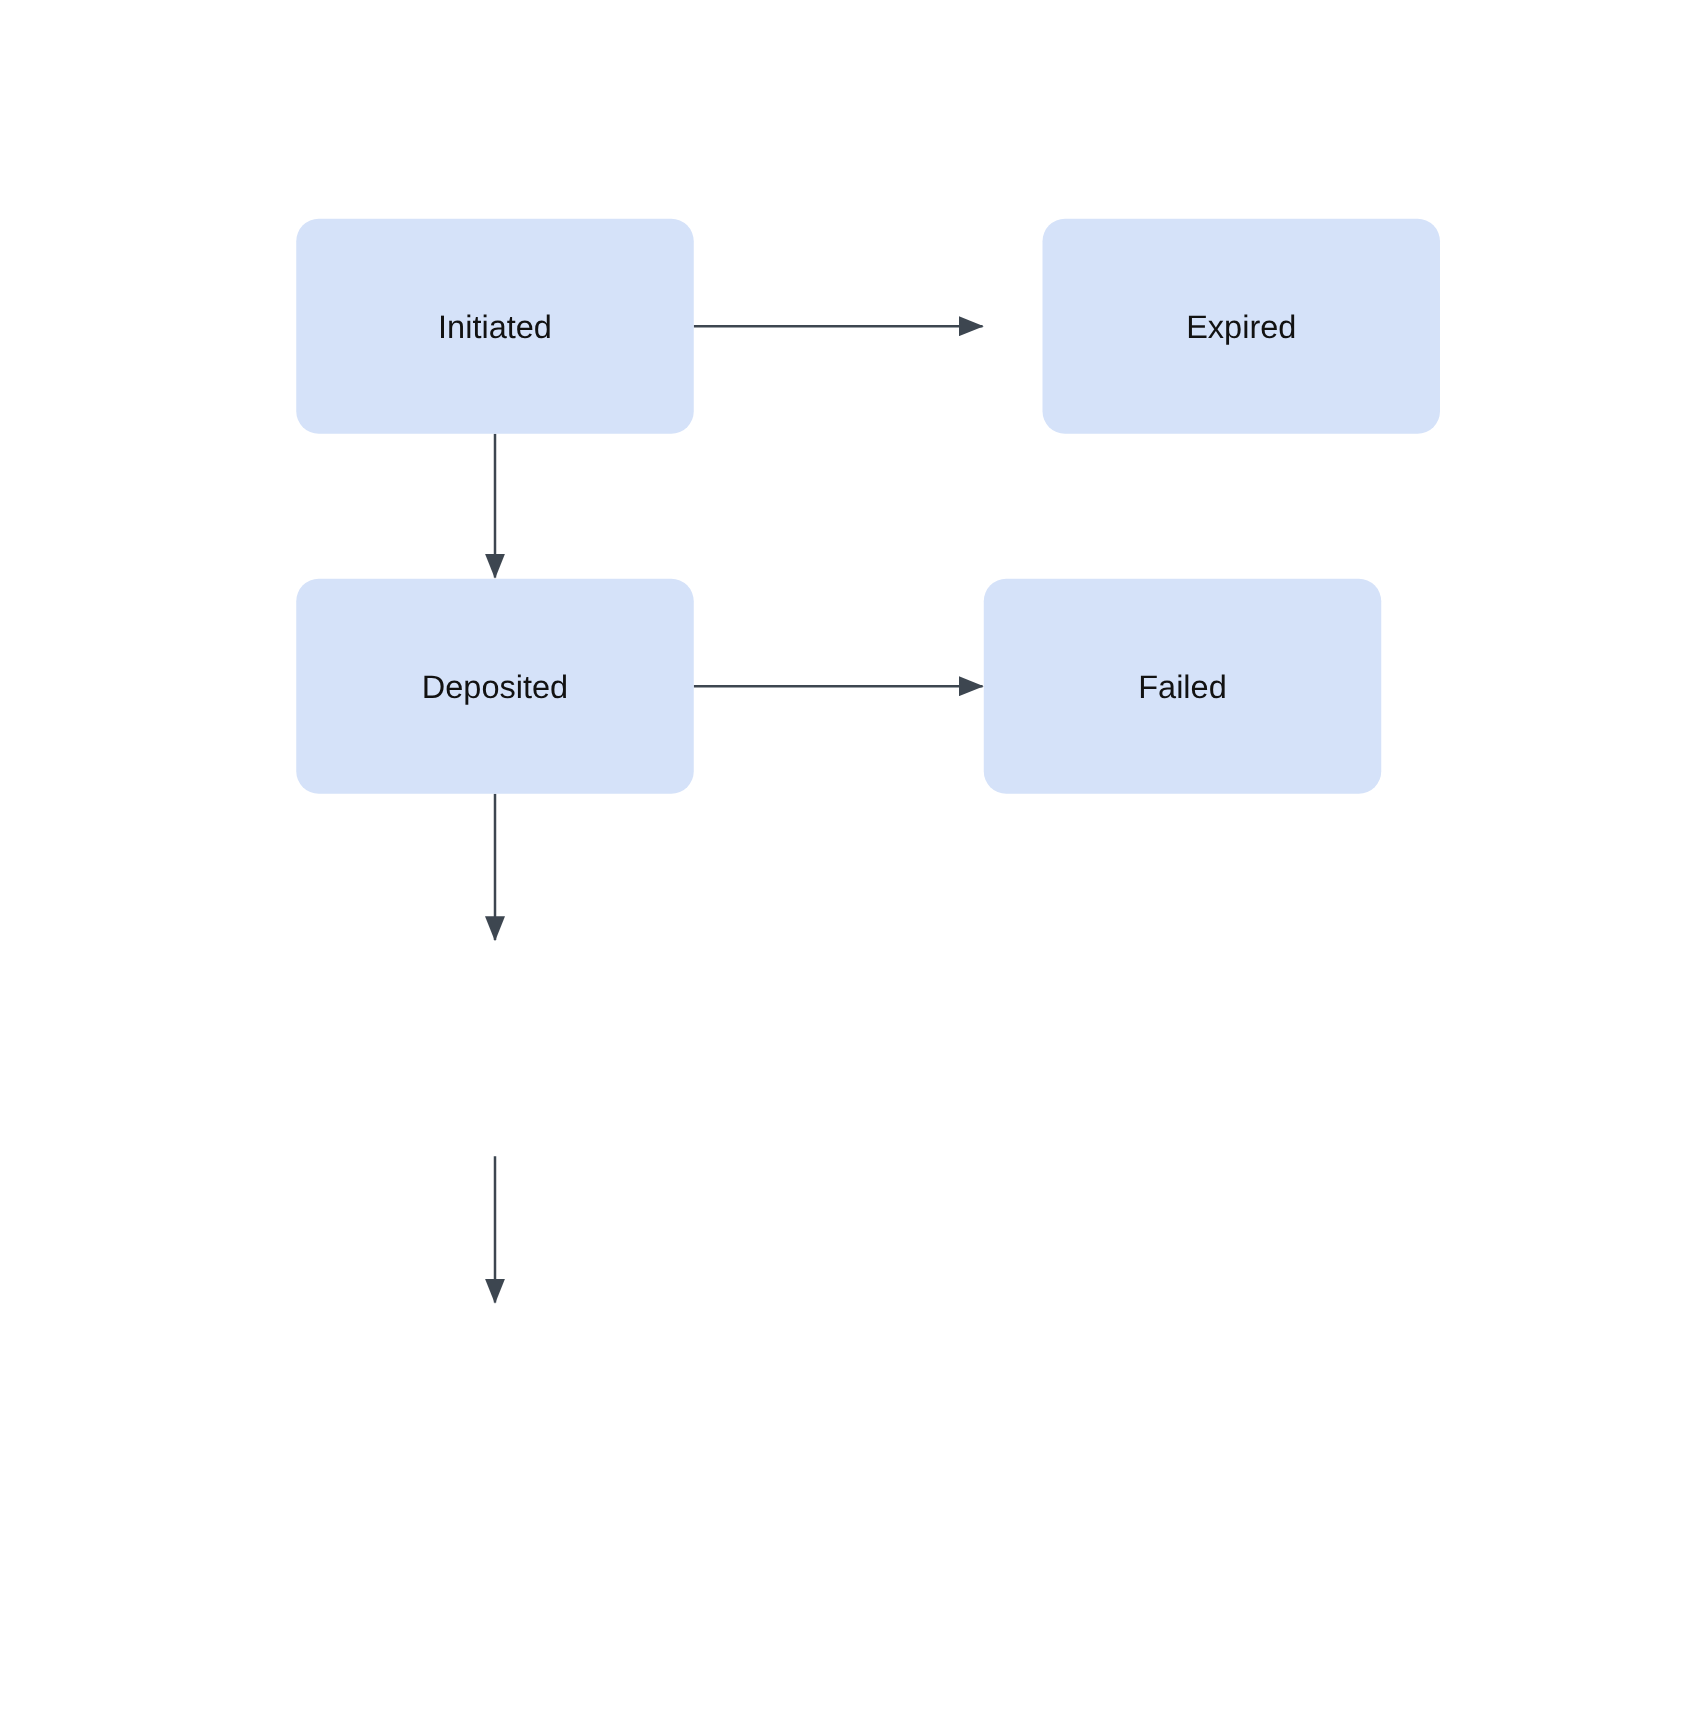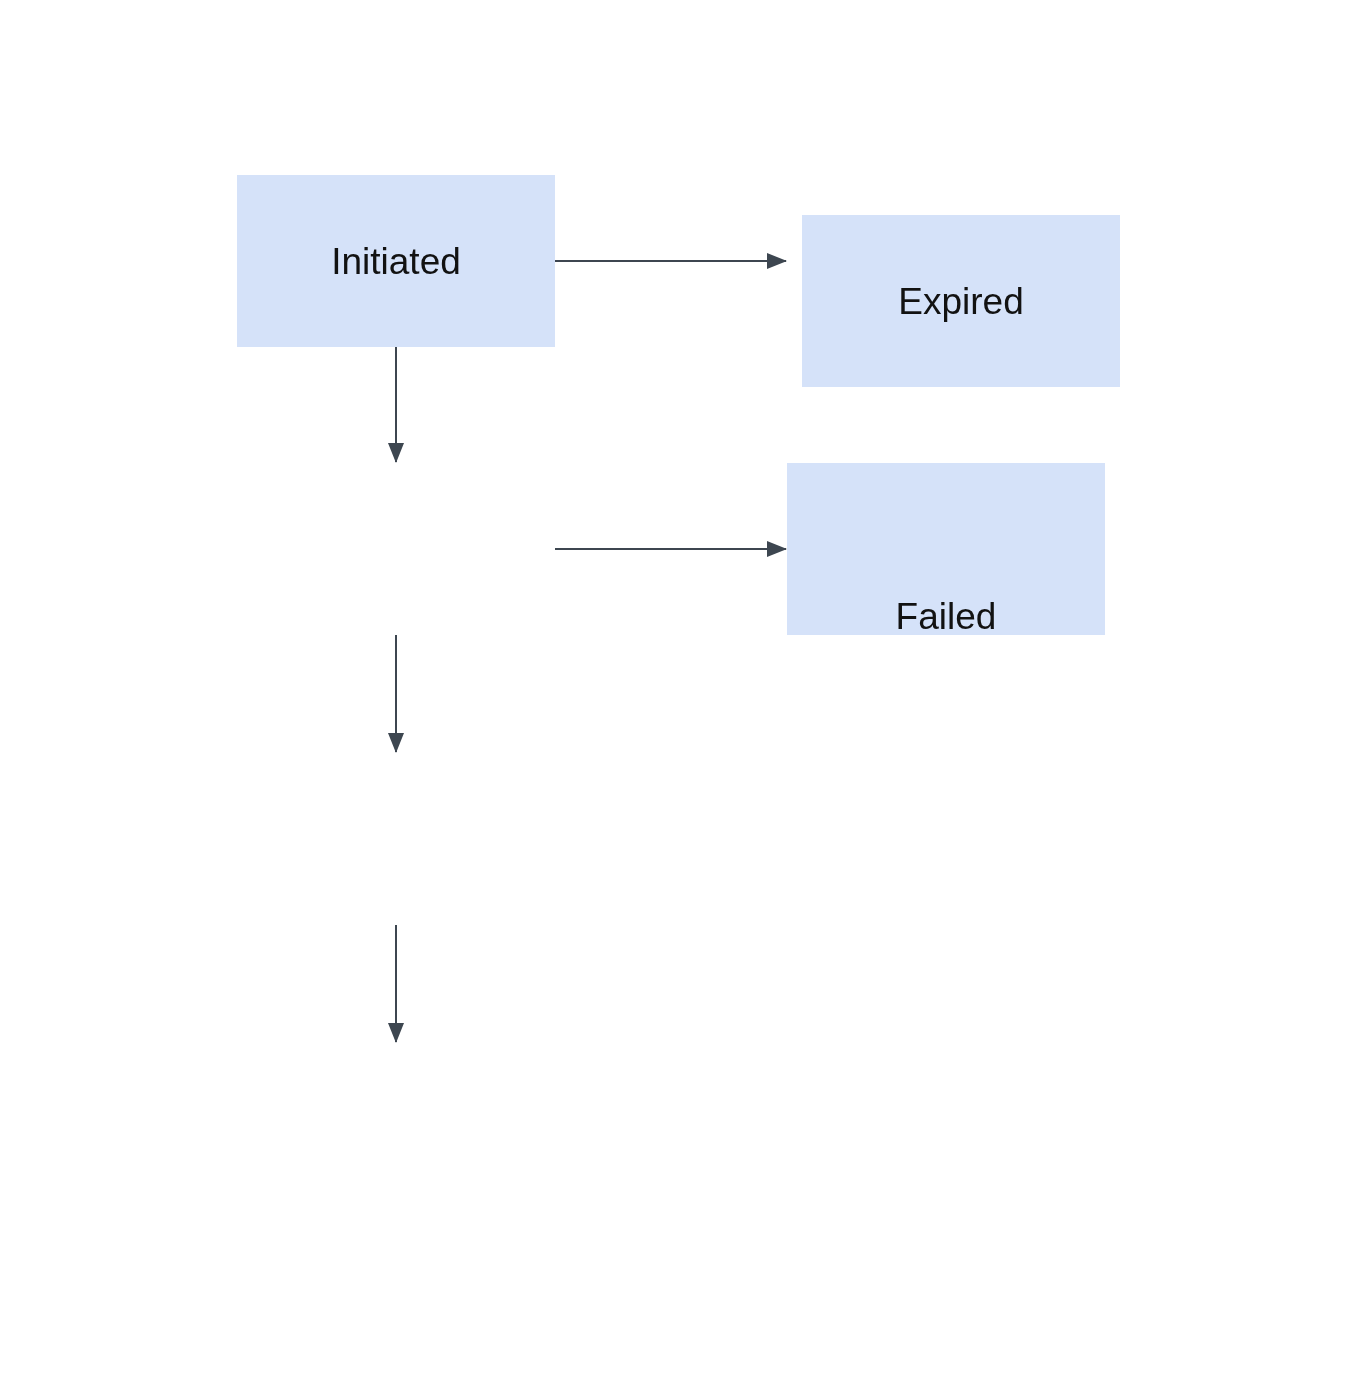--- a/index.html
+++ b/index.html
@@ -35,33 +35,33 @@
     fill: none;
   }
   .arrowhead {
     fill: var(--arrow);
   }
   .node {
     position: absolute;
     width: 318px;
     height: 172px;
     background: var(--node-fill);
-    border-radius: 0;
+    border-radius: 18px;
     display: flex;
     align-items: center;
     justify-content: center;
     color: var(--node-text);
-    font-size: 37px;
+    font-size: 26px;
     line-height: 1;
     text-align: center;
   }
   .node-initiated { left: 237px; top: 175px; }
-  .node-expired   { left: 802px; top: 175px; margin-top: 40px; }
+  .node-expired   { left: 834px; top: 175px; }
   .node-deposited { left: 237px; top: 463px; }
-  .node-failed    { left: 787px; top: 463px; align-items: flex-end; }
+  .node-failed    { left: 787px; top: 463px; }
   .node-settled   { left: 237px; top: 753px; }
   .node-refunded  { left: 237px; top: 1043px; }
 </style>
 </head>
 <body>
 
 <div class="canvas">
 
   <svg class="edges-layer" viewBox="0 0 1348 1384" xmlns="http://www.w3.org/2000/svg">
     <defs>
@@ -77,20 +77,23 @@
   </svg>
 
   <div class="node node-initiated">
     <span>Initiated</span>
   </div>
 
   <div class="node node-expired">
     <span>Expired</span>
   </div>
 
+  <div class="node node-deposited">
+    <span>Deposited</span>
+  </div>
 
   <div class="node node-failed">
     <span>Failed</span>
   </div>
 
 
 
 </div>
 
 </body></html>

